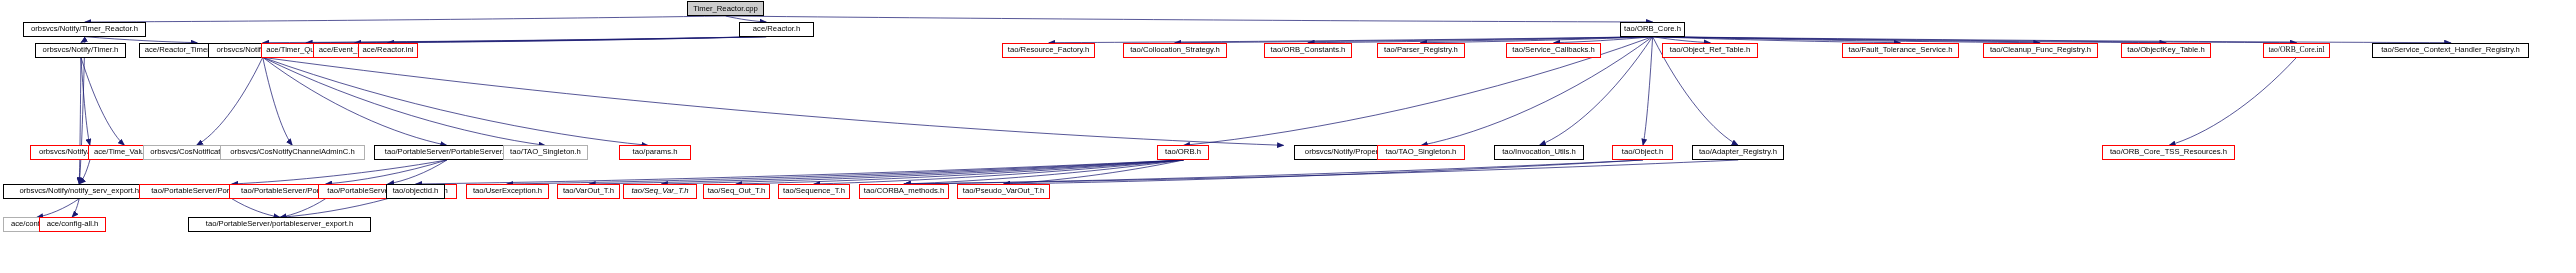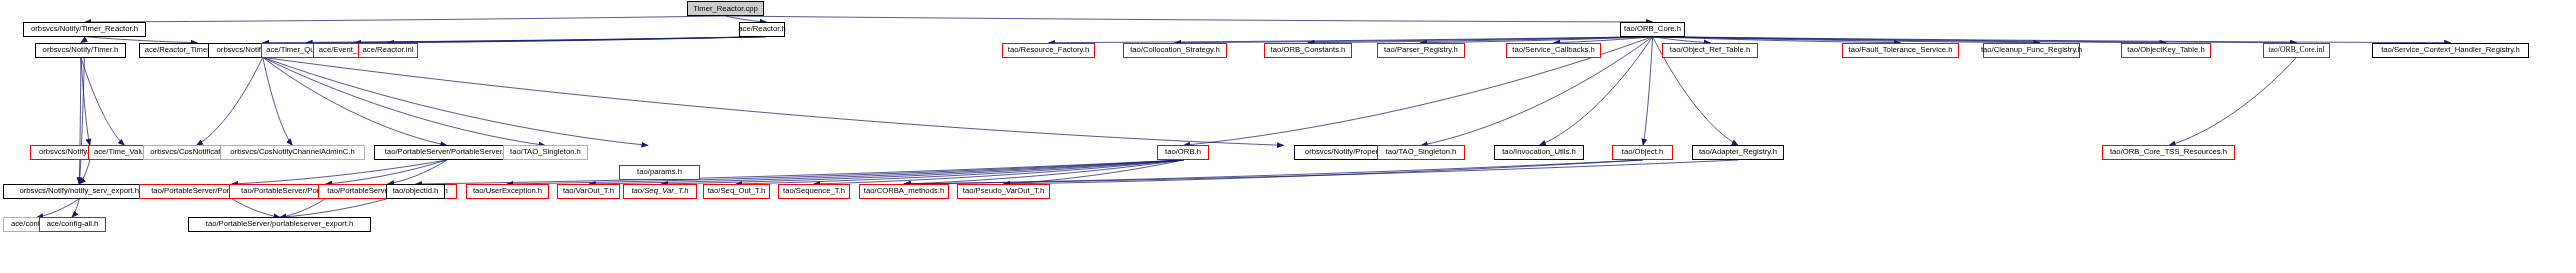--- a/index.html
+++ b/index.html
@@ -108,21 +108,21 @@
         <path d="M2610,240 C2171.625,259.8 1708.2,271.68 1357.5,276" marker-end="url(#arr)"></path>
       </g>
   </svg>
   <div id="nodes">
       <div class="node root" style="left: 687px; top: 1.3px; width: 77px;">
         <span>Timer_Reactor.cpp</span>
       </div>
       <div class="node" style="left: 23px; top: 22px; width: 123px;">
         <span>orbsvcs/Notify/Timer_Reactor.h</span>
       </div>
-      <div class="node" style="left: 739px; top: 22px; width: 46px;">
+      <div class="node" style="left: 739px; top: 22px; width: 75px;">
         <span>ace/Reactor.h</span>
       </div>
       <div class="node" style="left: 35px; top: 43px; width: 91px;">
         <span>orbsvcs/Notify/Timer.h</span>
       </div>
       <div class="node" style="left: 139px; top: 43px; width: 117px;">
         <span>ace/Reactor_Timer_Interface.h</span>
       </div>
       <div class="node" style="left: 208px; top: 43px; width: 109px;">
         <span>orbsvcs/Notify/Properties.h</span>
@@ -153,21 +153,21 @@
       </div>
       <div class="node red" style="left: 1662px; top: 43px; width: 96px;">
         <span>tao/Object_Ref_Table.h</span>
       </div>
       <div class="node" style="left: 1620px; top: 22px; width: 65px;">
         <span>tao/ORB_Core.h</span>
       </div>
       <div class="node red" style="left: 1842px; top: 43px; width: 117px;">
         <span>tao/Fault_Tolerance_Service.h</span>
       </div>
-      <div class="node red" style="left: 1983px; top: 43px; width: 97px;">
+      <div class="node red" style="left: 1983px; top: 43px; width: 115px;">
         <span>tao/Cleanup_Func_Registry.h</span>
       </div>
       <div class="node red" style="left: 2121px; top: 43px; width: 90px;">
         <span>tao/ObjectKey_Table.h</span>
       </div>
       <div class="node red" style="left: 2263px; top: 43px; width: 67px; font-family: Liberation Serif, serif;">
         <span>tao/ORB_Core.inl</span>
       </div>
       <div class="node" style="left: 2372px; top: 43px; width: 157px;">
         <span>tao/Service_Context_Handler_Registry.h</span>
@@ -183,21 +183,21 @@
       </div>
       <div class="node gray" style="left: 220px; top: 145px; width: 145px;">
         <span>orbsvcs/CosNotifyChannelAdminC.h</span>
       </div>
       <div class="node" style="left: 374px; top: 145px; width: 145px;">
         <span>tao/PortableServer/PortableServer.h</span>
       </div>
       <div class="node gray" style="left: 503px; top: 145px; width: 85px;">
         <span>tao/TAO_Singleton.h</span>
       </div>
-      <div class="node red" style="left: 619px; top: 145px; width: 81px; margin-top: 20px;">
+      <div class="node red" style="left: 619px; top: 145px; width: 72px;">
         <span>tao/params.h</span>
       </div>
       <div class="node red" style="left: 1157px; top: 145px; width: 52px;">
         <span>tao/ORB.h</span>
       </div>
       <div class="node" style="left: 1294px; top: 145px; width: 117px;">
         <span>orbsvcs/Notify/Properties.inl</span>
       </div>
       <div class="node red" style="left: 1377px; top: 145px; width: 88px;">
         <span>tao/TAO_Singleton.h</span>

